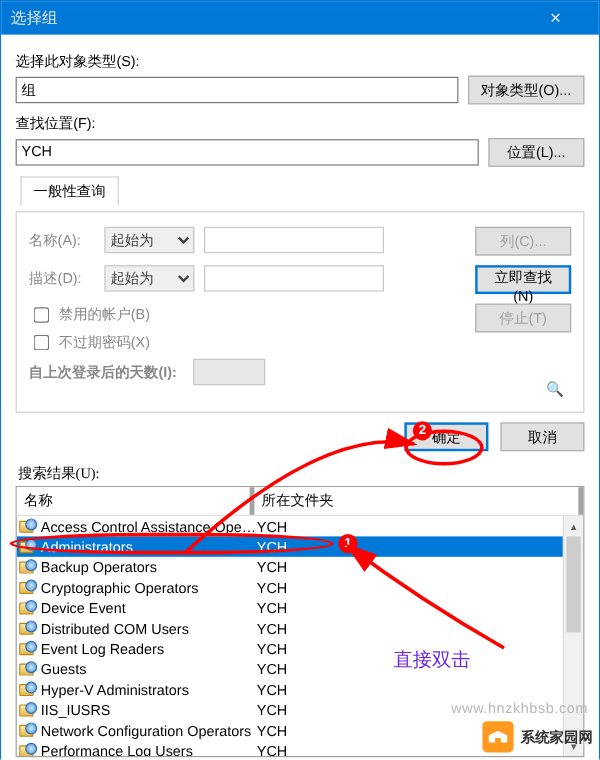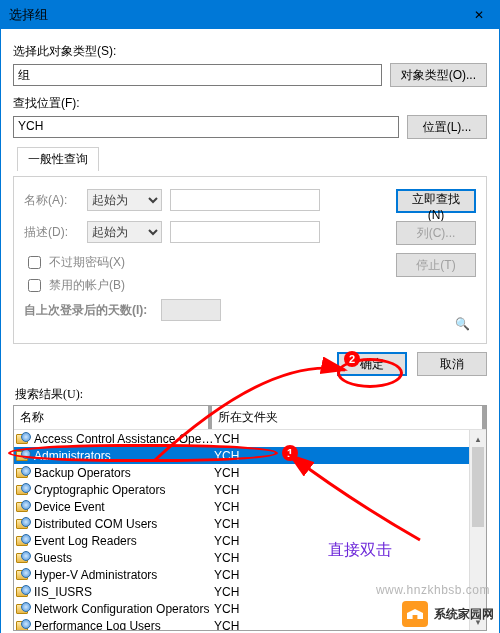--- a/index.html
+++ b/index.html
@@ -1,18 +1,18 @@
 <!DOCTYPE html>
 <html><head>
 <meta charset="utf-8">
 <style>
   * { box-sizing: border-box; font-family: "Microsoft YaHei", "Segoe UI", Tahoma, sans-serif; font-size: 12px; }
   body { margin: 0; background: #f0f0f0; width: 500px; height: 633px; position: relative; overflow: hidden; }
   .window { width: 500px; background: #fff; border: 1px solid #0078d7; }
-  .titlebar { background: #0078d7; color: #000000; height: 28px; display: flex; align-items: center; justify-content: space-between; padding: 0 0 0 8px; }
+  .titlebar { background: #0078d7; color: #e5e5e5; height: 28px; display: flex; align-items: center; justify-content: space-between; padding: 0 16px 0 8px; }
   .titlebar .title { font-size: 13px; }
   .titlebar .closebtn { width: 40px; height: 28px; display: flex; align-items: center; justify-content: center; font-size: 14px; }
   .content { padding: 10px 12px 6px 12px; background: #fff; }
   .label { color: #000; margin: 4px 0 3px 0; }
   .row { display: flex; align-items: center; gap: 8px; margin-bottom: 8px; }
   .textbox { border: 1px solid #7a7a7a; height: 22px; padding: 2px 4px; background: #fff; flex: 1; }
   .btn { border: 1px solid #adadad; background: #e1e1e1; height: 24px; padding: 0 10px; min-width: 80px; text-align: center; cursor: default; }
   .btn.disabled { color: #a0a0a0; }
   .btn.primary { border: 2px solid #0078d7; }
   .fieldset { border: 1px solid #d0d0d0; margin-top: 6px; padding: 0; position: relative; }
@@ -95,34 +95,34 @@
             <select><option>起始为</option></select>
             <div class="finput"></div>
           </div>
           <div class="frow">
             <span class="flabel">描述(D):</span>
             <select><option>起始为</option></select>
             <div class="finput"></div>
           </div>
           <label class="chk">
             <input type="checkbox" style="">
-            <span>不过期密码(X)</span>
+            <span>禁用的帐户(B)</span>
           </label>
           <label class="chk">
             <input type="checkbox" style="">
-            <span>禁用的帐户(B)</span>
+            <span>不过期密码(X)</span>
           </label>
           <div class="frow" style="margin-top:0;font-weight:bold;">
             <span class="flabel" style="width:auto;">自上次登录后的天数(I):</span>
             <div class="dayinput"></div>
           </div>
         </div>
         <div class="fb-right">
+          <button class="btn disabled">列(C)...</button>
           <button class="btn primary">立即查找(N)</button>
-          <button class="btn disabled">列(C)...</button>
           <button class="btn disabled">停止(T)</button>
           <div style="flex:1"></div>
           <div class="searchicon">🔍</div>
         </div>
       </div>
     </div>
 
     <div class="actionrow">
       <button class="btn primary" style="min-width:70px">确定</button>
       <button class="btn" style="min-width:70px">取消</button>

